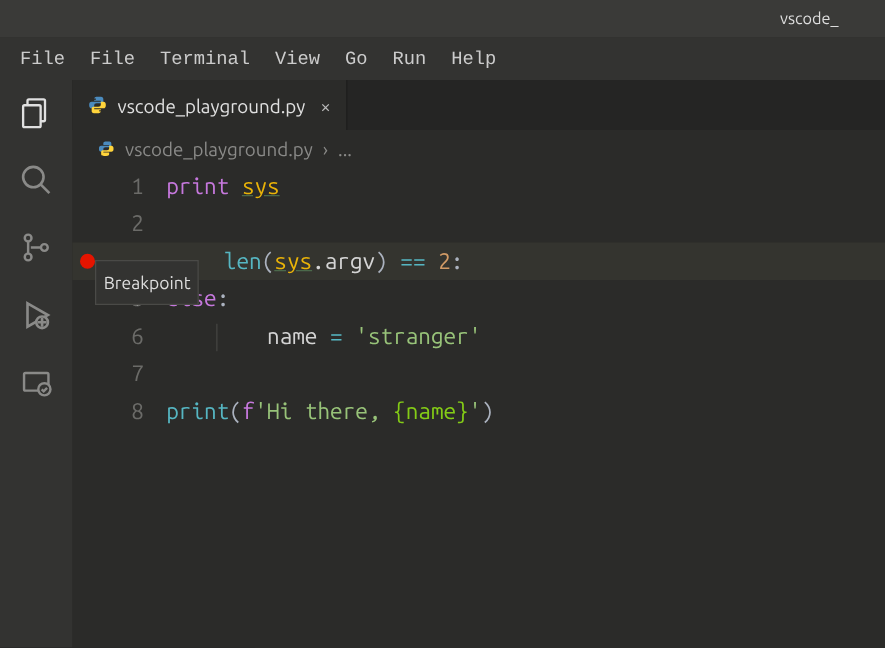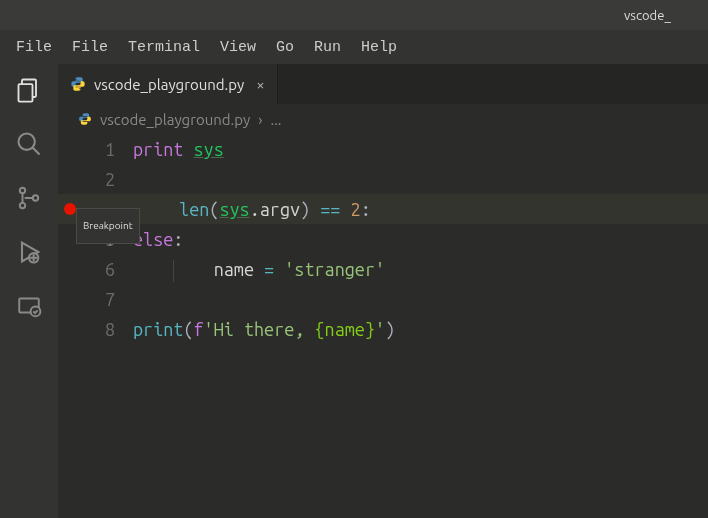--- a/index.html
+++ b/index.html
@@ -140,37 +140,37 @@
   }
   .indent-guide {
     display: inline-block;
     width: 1px;
     height: 22px;
     background: #454542;
     vertical-align: middle;
     margin-right: -1px;
   }
   .tok-kw { color: #c678dd; }
-  .tok-mod { color: #22c55e; text-decoration: underline; text-decoration-color: #4b694b; margin-top: 31px; }
+  .tok-mod { color: #eab308; text-decoration: underline; text-decoration-color: #4b694b; margin-top: 31px; }
   .tok-func { color: #56b6c2; }
   .tok-op { color: #56b6c2; }
   .tok-num { color: #d19a66; }
   .tok-str { color: #98c379; }
   .tok-id { color: #d4d4d4; text-align: right; }
   .tok-punc { color: #abb2bf; }
   .tok-fmt { color: #84cc16; }
   .tooltip {
     position: absolute;
     left: 18px;
     top: -1px;
     background: #333331;
     border: 1px solid #4a4a47;
     color: #ddd;
     font-family: "Ubuntu", sans-serif;
-    font-size: 10px;
+    font-size: 14px;
     padding: 2px 6px;
     z-index: 10;
   }
 </style>
 </head>
 <body>
 
 <div class="titlebar">
   <span class="titlebar-text">vscode_</span>
 </div>

